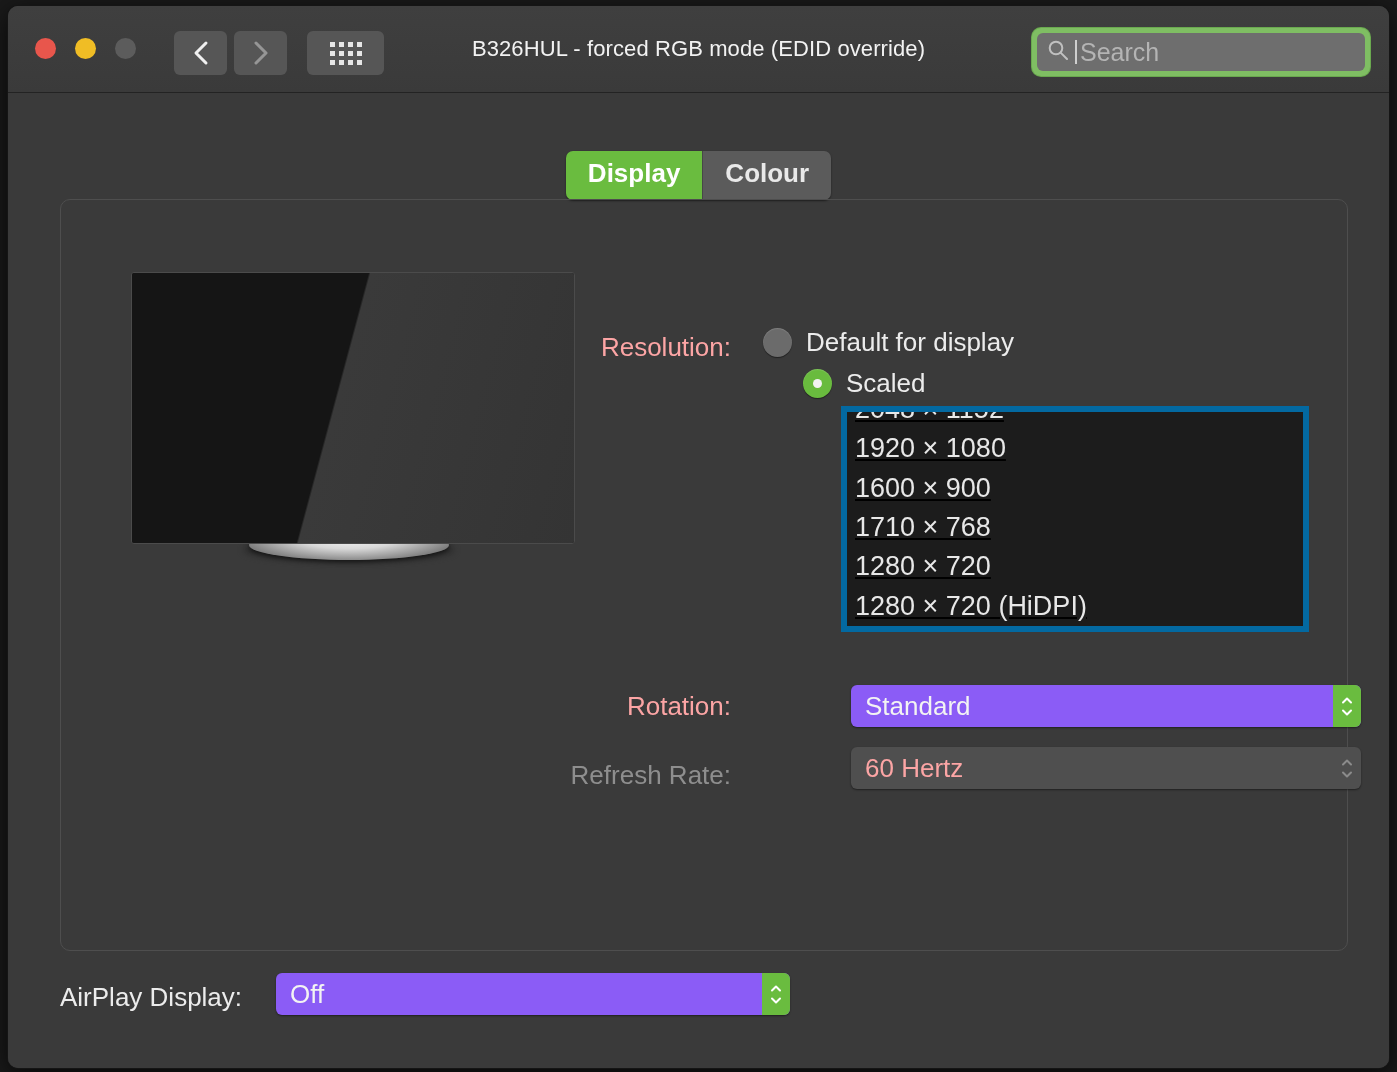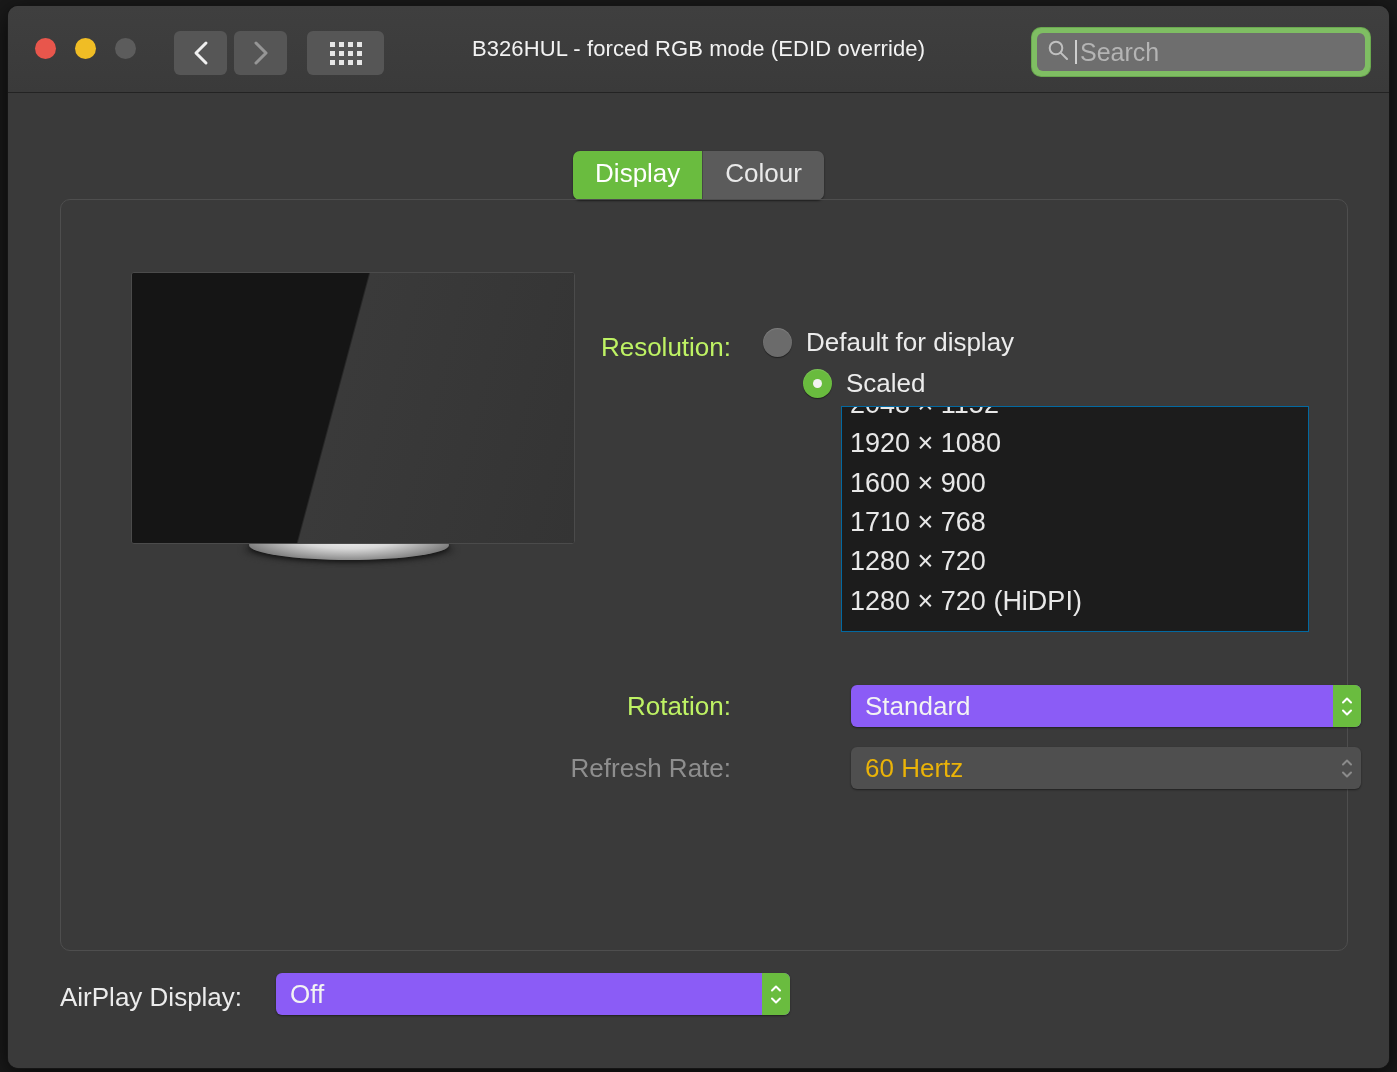--- a/index.html
+++ b/index.html
@@ -142,20 +142,21 @@
     overflow: hidden;
     box-shadow: 0 1px 2px rgba(0,0,0,.5);
   }
   .tab {
     padding: 8px 22px 11px;
     font-size: 26px;
     color: #e9e9e9;
     background: #5b5b5b;
     border-right: 1px solid #474747;
     line-height: 1.15;
+    font-weight: bold;
   }
   .tab:last-child { border-right: 0; }
   .tab.active {
     background: #6abc3f;
     color: #ffffff;
   }
 
   
   #content-box {
     position: absolute;
@@ -208,25 +209,25 @@
     width: 212px; height: 24px;
     border-radius: 50%;
     background: #2a2a2a;
     opacity: .7;
     filter: blur(3px);
   }
 
   
   .row-label {
     position: absolute;
-    color: #bef264;
+    color: #fca5a5;
     font-size: 26px;
     text-align: right;
   }
-  .row-label.dim { color: #8e8e8e; }
+  .row-label.dim { color: #8e8e8e; margin-top: 7px; }
 
   #res-label   { left: 470px; top: 132px; width: 200px; }
   #rot-label   { left: 470px; top: 491px; width: 200px; }
   #ref-label   { left: 470px; top: 553px; width: 200px; }
 
   .radio-row {
     position: absolute;
     display: flex;
     align-items: center;
     gap: 14px;
@@ -254,23 +255,24 @@
   .radio-label { color: #ececec; font-size: 26px; }
 
   
   #res-list {
     position: absolute;
     left: 780px;
     top: 206px;
     width: 468px;
     height: 226px;
     background: #1c1c1c;
-    border: 1px solid #0369a1;
+    border: 6px solid #0369a1;
     box-sizing: border-box;
     overflow: hidden;
+    text-decoration: underline;
   }
   #res-list-inner {
     position: relative;
     top: -22px;
   }
   .res-item {
     color: #e8e8e8;
     font-size: 27px;
     padding: 5px 0 6px 8px;
     line-height: 1.05;
@@ -289,21 +291,21 @@
     overflow: hidden;
   }
   .popup .val {
     flex: 1;
     color: #f3f3f3;
     font-size: 26px;
     padding-left: 14px;
     white-space: nowrap;
   }
   .popup.disabled { background: #4f4f4f; }
-  .popup.disabled .val { color: #eab308; }
+  .popup.disabled .val { color: #fca5a5; }
   .stepper {
     width: 28px;
     height: 100%;
     background: #6abc3f;
     display: flex;
     flex-direction: column;
     align-items: center;
     justify-content: center;
     gap: 3px;
     flex: 0 0 auto;

